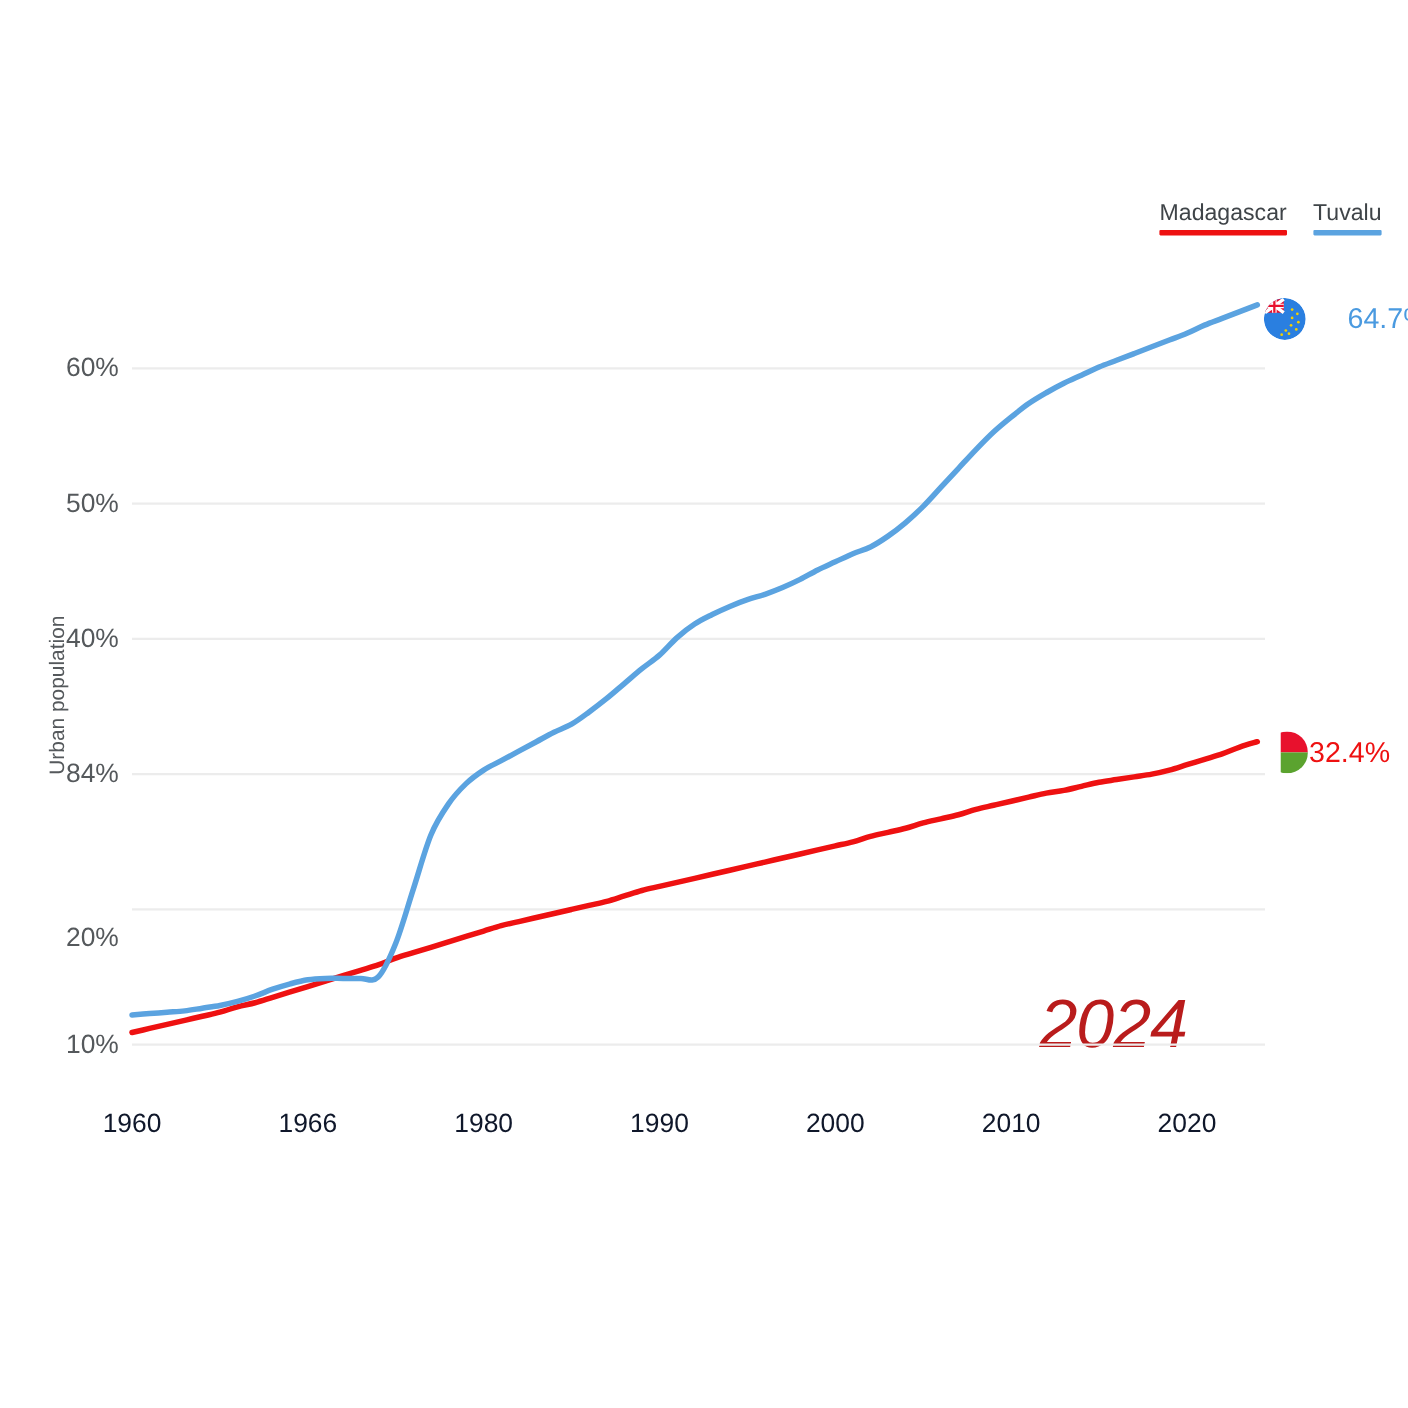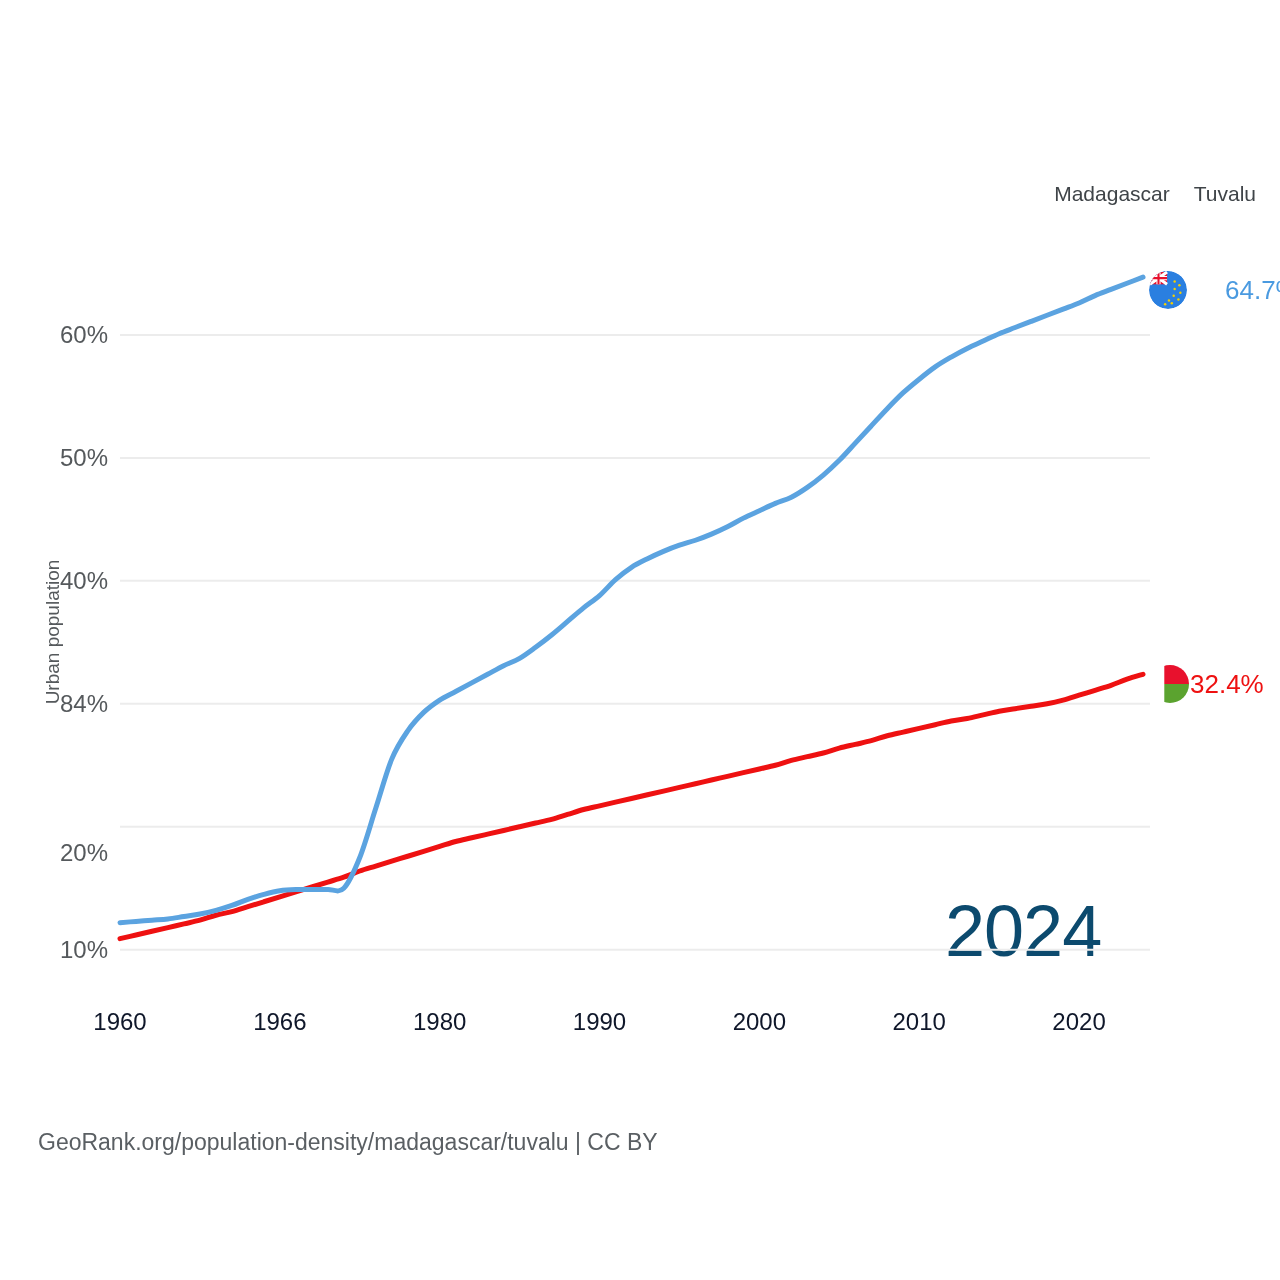--- a/index.html
+++ b/index.html
@@ -33,21 +33,21 @@
   #legend {
     position: absolute;
     right: 24px;
     top: 182px;
     display: flex;
     gap: 24px;
     align-items: flex-start;
   }
   .legend-item {
     display: flex;
-    flex-direction: row;
+    flex-direction: column;
     align-items: center;
     cursor: pointer;
   }
   .legend-label {
     font-size: 21px;
     color: #3f4448;
     line-height: 24px;
     white-space: nowrap;
   }
   .legend-rule {
@@ -94,26 +94,27 @@
     transform: translate(-50%, -50%) rotate(-90deg);
     transform-origin: center center;
     font-size: 19px;
     color: #55595c;
     white-space: nowrap;
   }
   #watermark {
     position: absolute;
     left: 945px;
     top: 884px;
-    font-size: 72px;
-    color: #0c4a6e;
+    font-size: 62px;
+    color: #b91c1c;
     font-weight: normal;
     letter-spacing: -1px;
     line-height: 95px;
     user-select: none;
+    font-style: italic;
   }
   .end-label {
     position: absolute;
     font-size: 26px;
     white-space: nowrap;
     transform: translateY(-50%);
   }
   #endlabel-tuvalu { left: 1186px; top: 290px; color: #4a9ae0; padding-left: 39px; }
   #endlabel-madagascar { left: 1190px; top: 684px; color: #ee1111; }
   .flag-marker {
@@ -219,15 +220,14 @@
     <svg viewBox="0 0 40 40" width="38" height="38">
       <rect x="0" y="0" width="14" height="40" fill="#ffffff"></rect>
       <rect x="14" y="0" width="26" height="20" fill="#e8112d"></rect>
       <rect x="14" y="20" width="26" height="20" fill="#5ba32f"></rect>
     </svg>
   </div>
 
   <div class="end-label" id="endlabel-tuvalu">64.7%</div>
   <div class="end-label" id="endlabel-madagascar">32.4%</div>
 
-  <div class="footer-line" id="footer-2">GeoRank.org/population-density/madagascar/tuvalu | CC BY</div>
 
 </div>
 
 </body></html>

